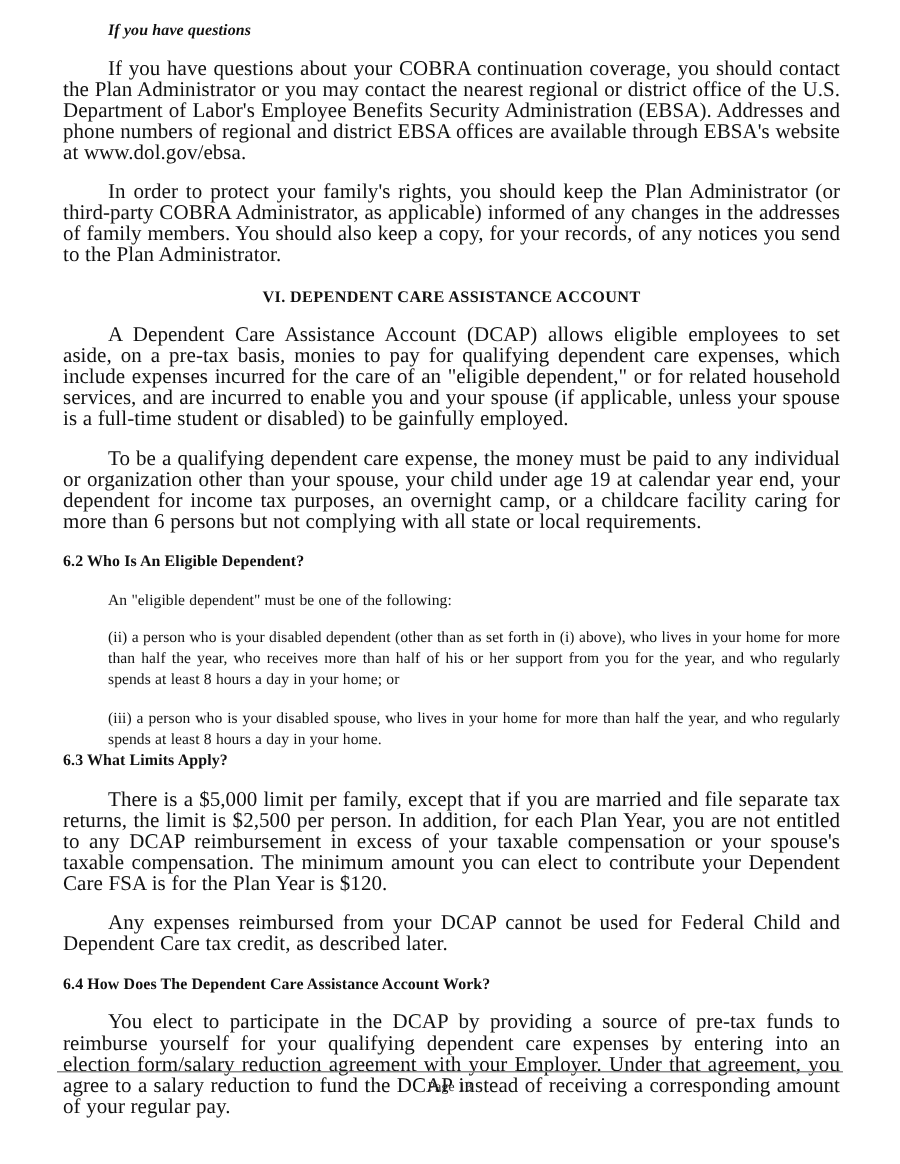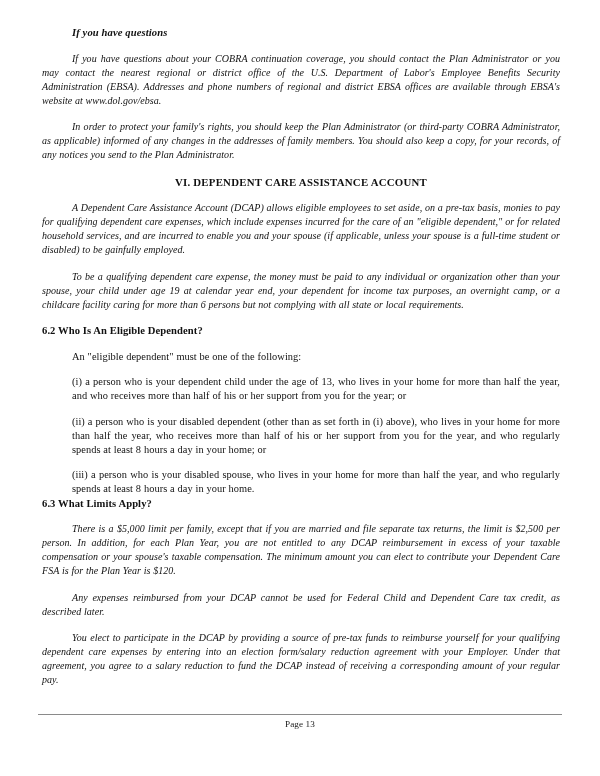--- a/index.html
+++ b/index.html
@@ -17,38 +17,37 @@
     -webkit-font-smoothing: antialiased;
   }
 
   .page {
     position: absolute;
     left: 0;
     top: 0;
     width: 600px;
     height: 608px;
     box-sizing: border-box;
-    padding: 26px 40px 0 42px;
+    padding: 14px 40px 0 42px;
   }
 
   .content {
     width: 518px;
   }
 
   
 
   .para {
-    font-size: 10px;
+    font-size: 14px;
     line-height: 14.05px;
     text-align: justify;
     text-indent: 30px;
     margin: 0 0 12.5px 0;
     letter-spacing: 0.04px;
     word-spacing: 0.2px;
-    font-style: italic;
   }
 
   
   .subhead-italic {
     font-size: 10.6px;
     line-height: 14px;
     font-weight: bold;
     font-style: italic;
     margin: 0 0 11.5px 0;
     padding-left: 30px;
@@ -135,32 +134,32 @@
 
 
     <p class="para">A Dependent Care Assistance Account (DCAP) allows eligible employees to set aside, on a pre-tax basis, monies to pay for qualifying dependent care expenses, which include expenses incurred for the care of an "eligible dependent," or for related household services, and are incurred to enable you and your spouse (if applicable, unless your spouse is a full-time student or disabled) to be gainfully employed.</p>
 
     <p class="para">To be a qualifying dependent care expense, the money must be paid to any individual or organization other than your spouse, your child under age 19 at calendar year end, your dependent for income tax purposes, an overnight camp, or a childcare facility caring for more than 6 persons but not complying with all state or local requirements.</p>
 
     <div class="subsection-heading">6.2 Who Is An Eligible Dependent?</div>
 
     <p class="indent-block">An "eligible dependent" must be one of the following:</p>
 
-    <p class="indent-block">(i) a person who is your dependent child under the age of 13, who lives in your home for more than half the year, and who receives more than half of his or her support from you for the year; or</p>
 
     <p class="indent-block">(ii) a person who is your disabled dependent (other than as set forth in (i) above), who lives in your home for more than half the year, who receives more than half of his or her support from you for the year, and who regularly spends at least 8 hours a day in your home; or</p>
 
     <p class="indent-block last-item">(iii) a person who is your disabled spouse, who lives in your home for more than half the year, and who regularly spends at least 8 hours a day in your home.</p>
 
     <div class="subsection-heading">6.3 What Limits Apply?</div>
 
     <p class="para">There is a $5,000 limit per family, except that if you are married and file separate tax returns, the limit is $2,500 per person. In addition, for each Plan Year, you are not entitled to any DCAP reimbursement in excess of your taxable compensation or your spouse's taxable compensation. The minimum amount you can elect to contribute your Dependent Care FSA is for the Plan Year is $120.</p>
 
     <p class="para">Any expenses reimbursed from your DCAP cannot be used for Federal Child and Dependent Care tax credit, as described later.</p>
 
+    <div class="subsection-heading">6.4 How Does The Dependent Care Assistance Account Work?</div>
 
     <p class="para">You elect to participate in the DCAP by providing a source of pre-tax funds to reimburse yourself for your qualifying dependent care expenses by entering into an election form/salary reduction agreement with your Employer. Under that agreement, you agree to a salary reduction to fund the DCAP instead of receiving a corresponding amount of your regular pay.</p>
 
   </div>
 
   <div class="footer">
     <hr class="footer-rule">
     <div class="footer-page-number">Page 13</div>
   </div>
 </div>

